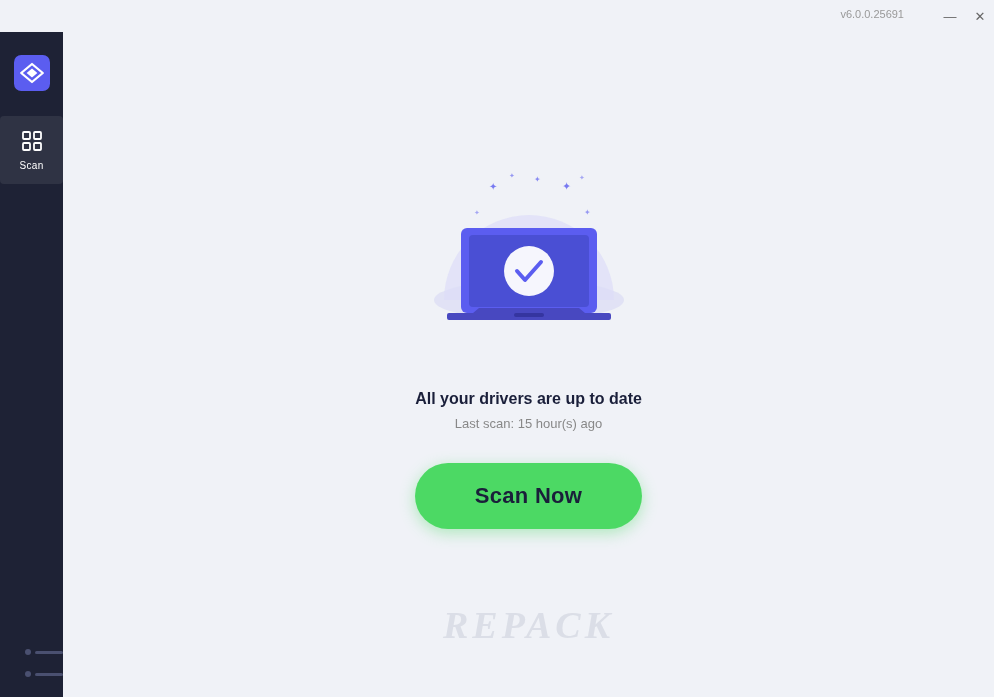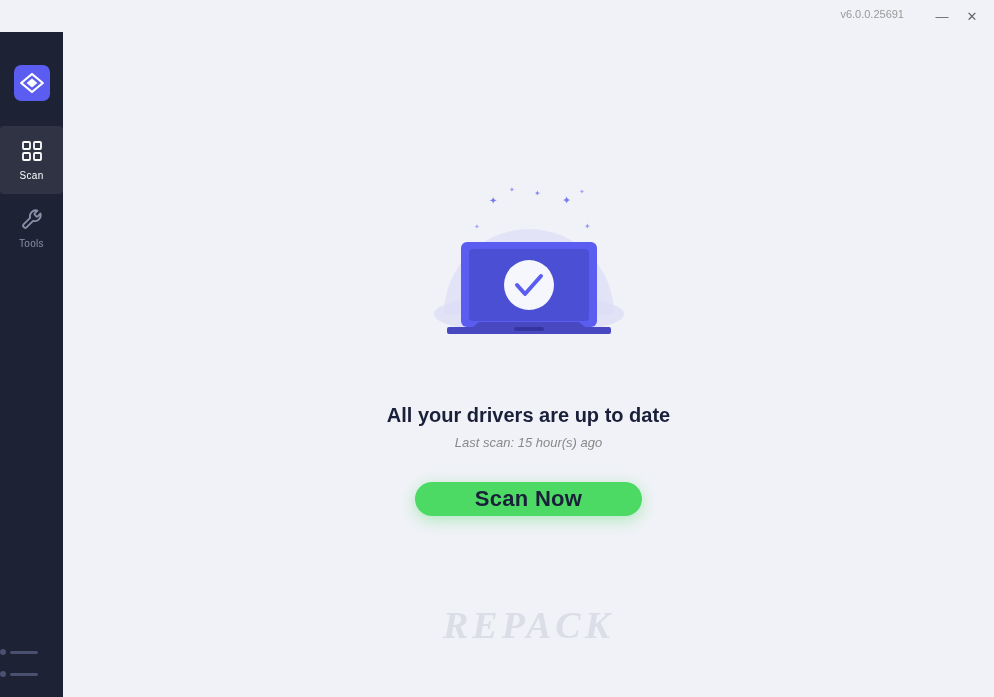--- a/index.html
+++ b/index.html
@@ -14,21 +14,20 @@
       background: #f0f2f7;
     }
 
     
     .title-bar {
       height: 32px;
       background: #f0f2f7;
       display: flex;
       align-items: center;
       justify-content: flex-end;
-      padding-right: 8px;
       flex-shrink: 0;
     }
 
     .title-bar-version {
       font-size: 11px;
       color: #999;
       margin-right: auto;
       margin-left: auto;
       position: absolute;
       right: 90px;
@@ -60,22 +59,22 @@
       flex: 1;
       overflow: hidden;
     }
 
     
     .sidebar {
       width: 63px;
       background: #1e2235;
       display: flex;
       flex-direction: column;
-      align-items: flex-start;
-      padding-top: 16px;
+      align-items: flex-end;
+      padding-top: 6px;
       flex-shrink: 0;
     }
 
     .sidebar-logo {
       width: 63px;
       height: 70px;
       display: flex;
       align-items: center;
       justify-content: center;
       margin-bottom: 8px;
@@ -172,41 +171,40 @@
       margin-bottom: 30px;
     }
 
     .illustration svg {
       width: 220px;
       height: 200px;
     }
 
     
     .status-heading {
-      font-size: 20px;
+      font-size: 16px;
       font-weight: 700;
       color: #1a1f3a;
       margin-bottom: 8px;
       text-align: center;
     }
 
     .status-sub {
       font-size: 13px;
       color: #888;
       margin-bottom: 32px;
       text-align: center;
-      font-style: italic;
     }
 
     
     .scan-now-btn {
       background: #4cd964;
       border: none;
       border-radius: 50px;
-      padding: 4px 60px;
+      padding: 20px 60px;
       font-size: 22px;
       font-weight: 700;
       color: #1a1f3a;
       cursor: pointer;
       letter-spacing: 0.3px;
       transition: background 0.2s, transform 0.1s;
       box-shadow: 0 4px 15px rgba(76, 217, 100, 0.4);
     }
 
     
@@ -255,28 +253,20 @@
           <rect x="14" y="3" width="7" height="7" rx="1" stroke="white" stroke-width="1.8" fill="none"></rect>
           <rect x="3" y="14" width="7" height="7" rx="1" stroke="white" stroke-width="1.8" fill="none"></rect>
           <rect x="14" y="14" width="7" height="7" rx="1" stroke="white" stroke-width="1.8" fill="none"></rect>
         </svg>
       </span>
       <span class="sidebar-item-label">Scan</span>
     </div>
 
 
 
-    <div class="sidebar-item">
-      <span class="sidebar-item-icon">
-        <svg width="24" height="24" viewBox="0 0 24 24" fill="none" xmlns="http://www.w3.org/2000/svg">
-          <path d="M14.7 6.3a1 1 0 000 1.4l1.6 1.6a1 1 0 001.4 0l2.8-2.8a6 6 0 01-7.4 7.4l-6.3 6.3a2.12 2.12 0 01-3-3l6.3-6.3a6 6 0 017.4-7.4l-2.8 2.8z" stroke="#8a90a8" stroke-width="1.8" stroke-linecap="round" stroke-linejoin="round" fill="none"></path>
-        </svg>
-      </span>
-      <span class="sidebar-item-label">Tools</span>
-    </div>
 
     <div class="sidebar-bottom">
       <div class="sidebar-mini-item">
         <div class="mini-dot"></div>
         <div class="mini-line"></div>
       </div>
       <div class="sidebar-mini-item">
         <div class="mini-dot"></div>
         <div class="mini-line"></div>
       </div>

